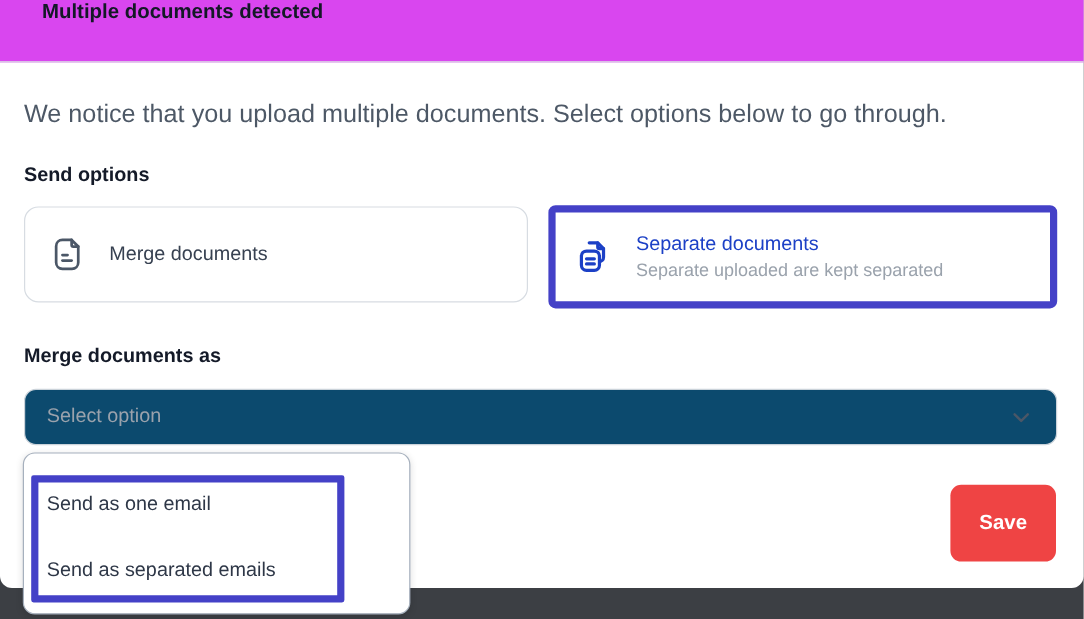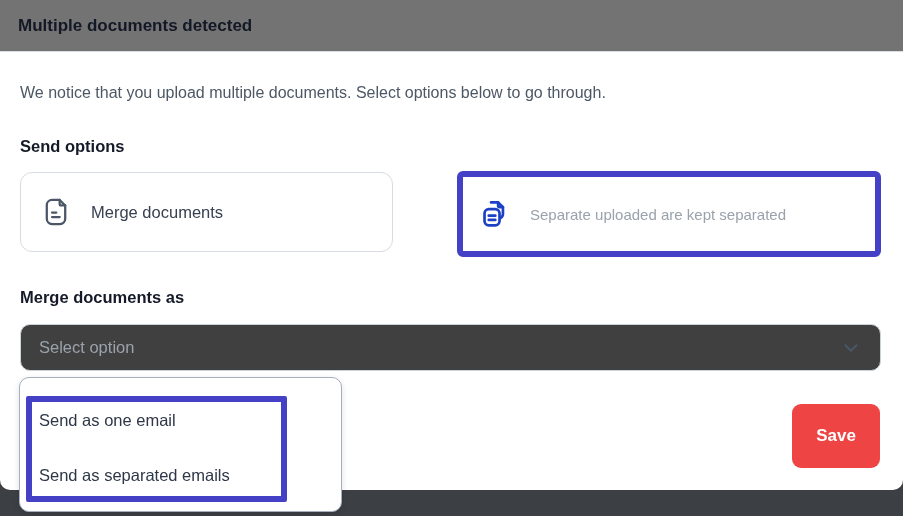--- a/index.html
+++ b/index.html
@@ -11,60 +11,60 @@
   }
   .screen{position:relative;width:903px;height:516px;}
 
   
   .modal{
     position:absolute;left:0;top:0;width:903px;height:490px;
     background:#ffffff;border-radius:0 0 10px 10px;
   }
   .modal-header{
     position:absolute;left:0;top:0;width:903px;height:52px;
-    background:#737373;border-bottom:1px solid #d9dee4;
-    display:flex;align-items:center;box-sizing:border-box;padding:0 18px;
+    background:#d946ef;border-bottom:1px solid #d9dee4;
+    display:flex;box-sizing:border-box;padding:0 35px;
   }
   .modal-title{font-size:17px;font-weight:bold;color:#131826;}
 
   .desc{
     position:absolute;left:20px;top:84px;width:860px;
-    font-size:16px;color:#4d5866;
+    font-size:21px;color:#4d5866;
   }
   .section-heading{
     position:absolute;left:20px;
     font-size:16.5px;font-weight:bold;color:#141a28;
   }
   .h-merge{top:137px;}
   .h-send{top:288px;}
 
   
   .card{
     position:absolute;box-sizing:border-box;background:#fff;
     display:flex;align-items:center;
   }
   .card-plain{
-    left:20px;top:172px;width:373px;height:80px;
+    left:20px;top:172px;width:420px;height:80px;
     border:1px solid #d7dce2;border-radius:12px;padding:16px 18px;
   }
   .card-highlight{
     left:457px;top:171px;width:424px;height:86px;
     border:6px solid #4441c7;border-radius:6px;padding:0 15px;
   }
   .card-icon{flex:0 0 auto;margin-right:18px;display:flex;align-items:center;}
   .card-text{display:flex;flex-direction:column;justify-content:center;}
   .card-title{font-size:16.5px;color:#374151;line-height:1.35;}
   .card-title.blue{color:#1c40c6;}
   .card-sub{font-size:15px;color:#9aa2ac;line-height:1.4;}
 
   
   .select-box{
     position:absolute;left:20px;top:324px;width:861px;height:47px;
     box-sizing:border-box;border:1px solid #cbd3da;border-radius:10px;
-    background:#404040;display:flex;align-items:center;padding:0 18px;
+    background:#0c4a6e;display:flex;align-items:center;padding:0 18px;
   }
   .select-placeholder{font-size:16.5px;color:#9aa2ac;flex:1;}
   .select-chevron{flex:0 0 auto;display:flex;align-items:center;}
 
   
   .dropdown{
     position:absolute;left:19px;top:377px;width:323px;height:135px;
     background:#fff;border:1px solid #a6b0bd;border-radius:10px;
     box-shadow:0 2px 6px rgba(0,0,0,0.12);
     box-sizing:border-box;z-index:5;
@@ -120,20 +120,21 @@
       <span class="card-icon">
         <svg width="34" height="34" viewBox="0 0 24 24" fill="none" stroke="#1c40c6" stroke-width="1.9" stroke-linecap="round" stroke-linejoin="round">
           <path d="M9.2 3.8 H14.2 L17.6 7.2 V12.2 C17.6 13.7 16.4 14.9 14.9 14.9"></path>
           <path d="M14.2 3.8 V6.2 C14.2 6.8 14.6 7.2 15.2 7.2 H17.6"></path>
           <rect x="4.6" y="8.6" width="10.6" height="11.4" rx="3" fill="#ffffff"></rect>
           <path d="M7.6 13.2 H12.2"></path>
           <path d="M7.6 16.2 H12.2"></path>
         </svg>
       </span>
       <span class="card-text">
+        <span class="card-title blue">Separate documents</span>
         <span class="card-sub">Separate uploaded are kept separated</span>
       </span>
     </div>
 
     <div class="section-heading h-send">Merge documents as</div>
 
     <div class="select-box">
       <span class="select-placeholder">Select option</span>
       <span class="select-chevron">
         <svg width="22" height="22" viewBox="0 0 20 20" fill="none" stroke="#4b5767" stroke-width="1.8" stroke-linecap="round" stroke-linejoin="round">

